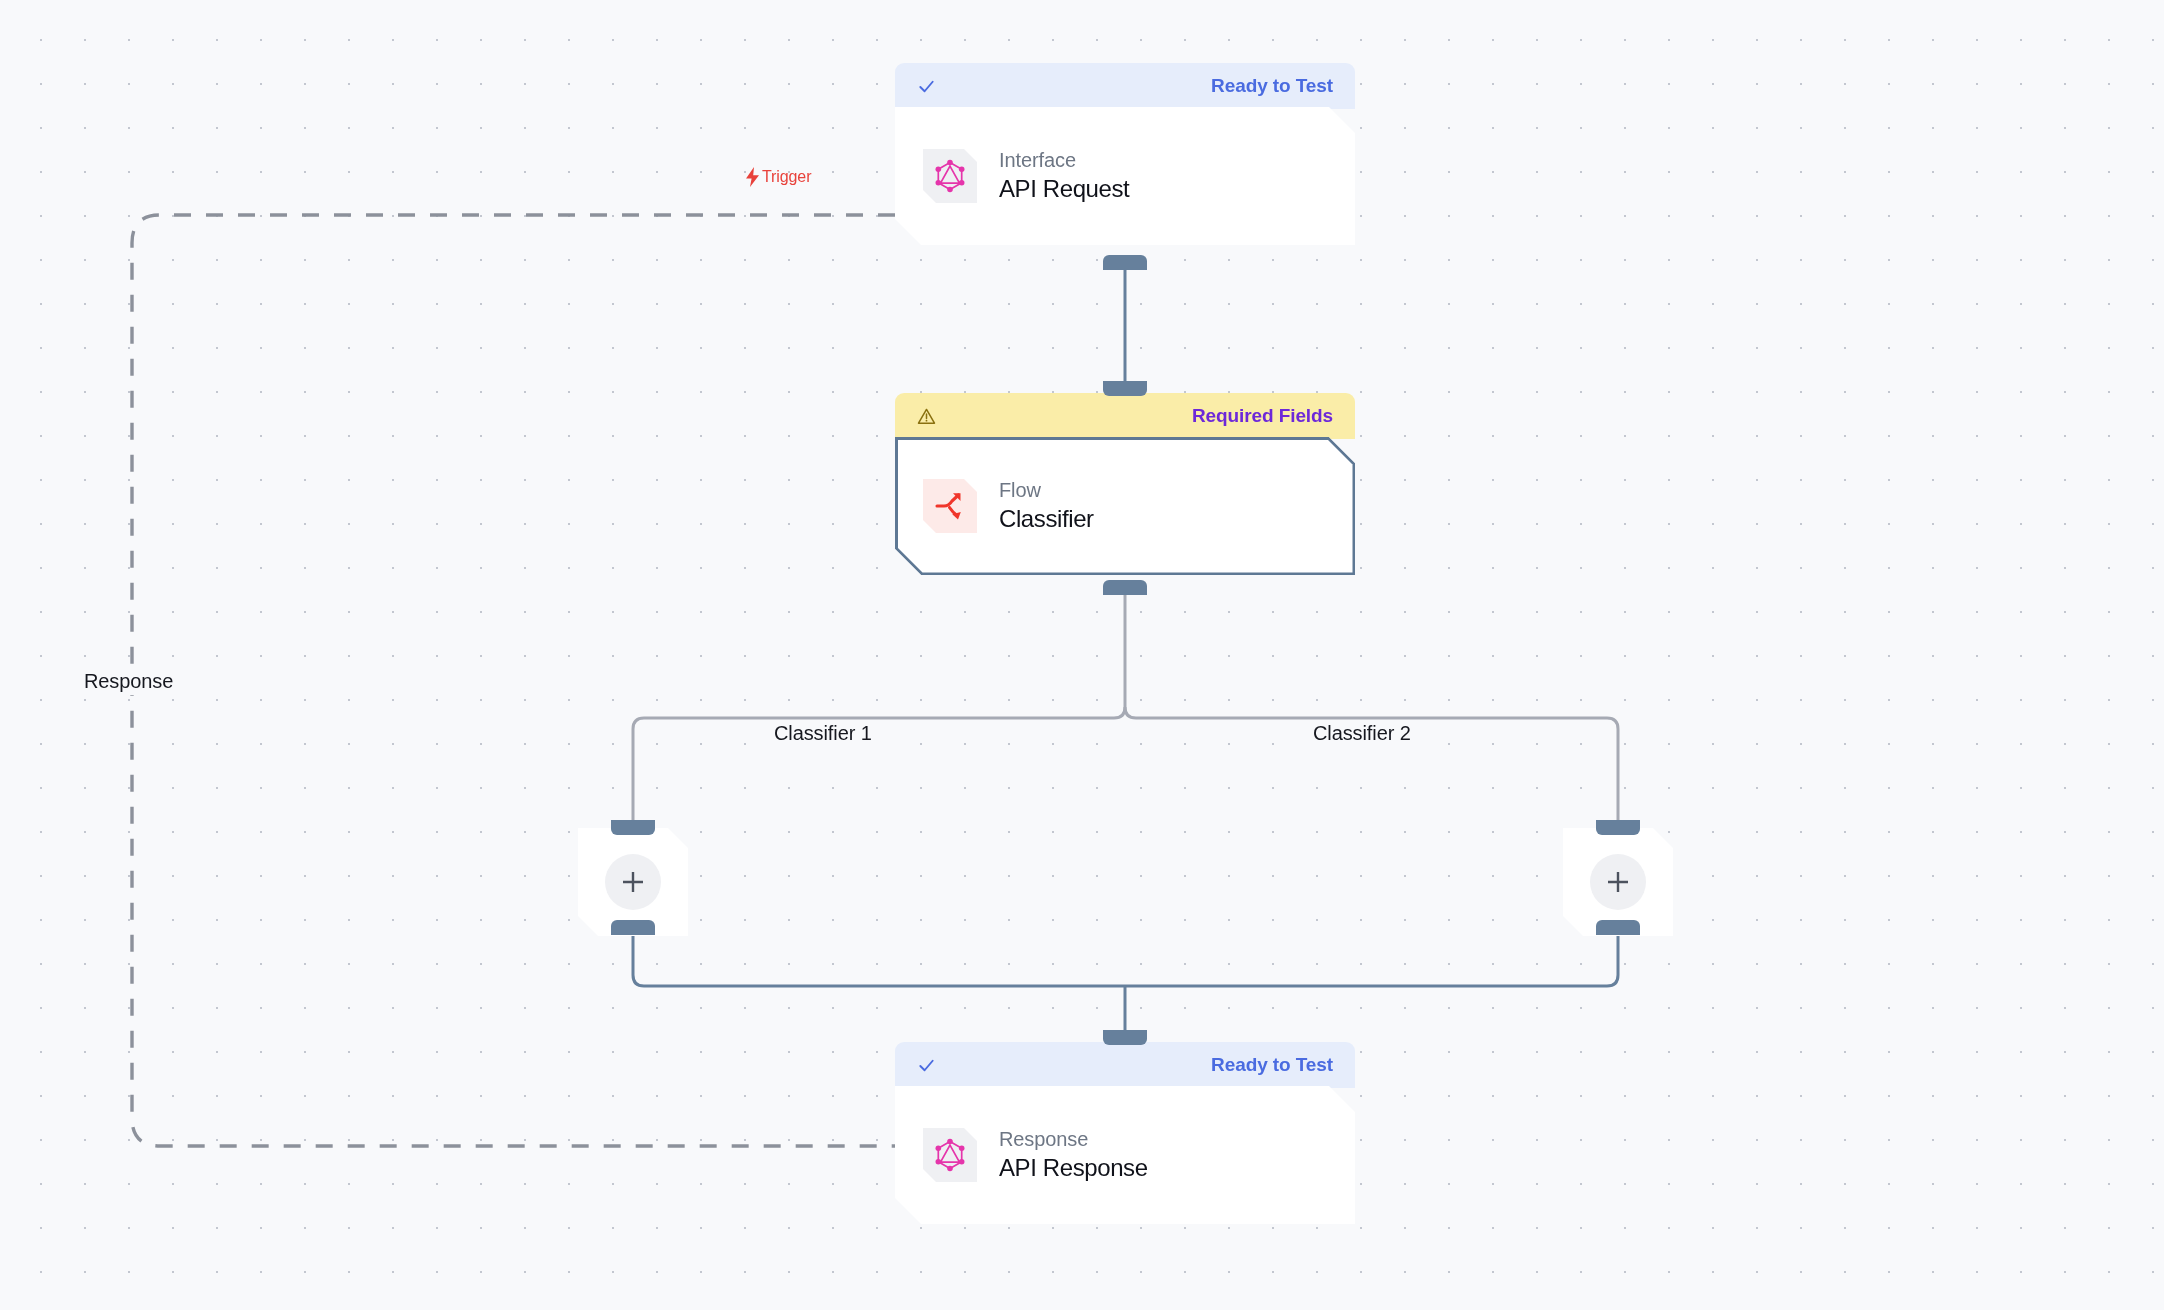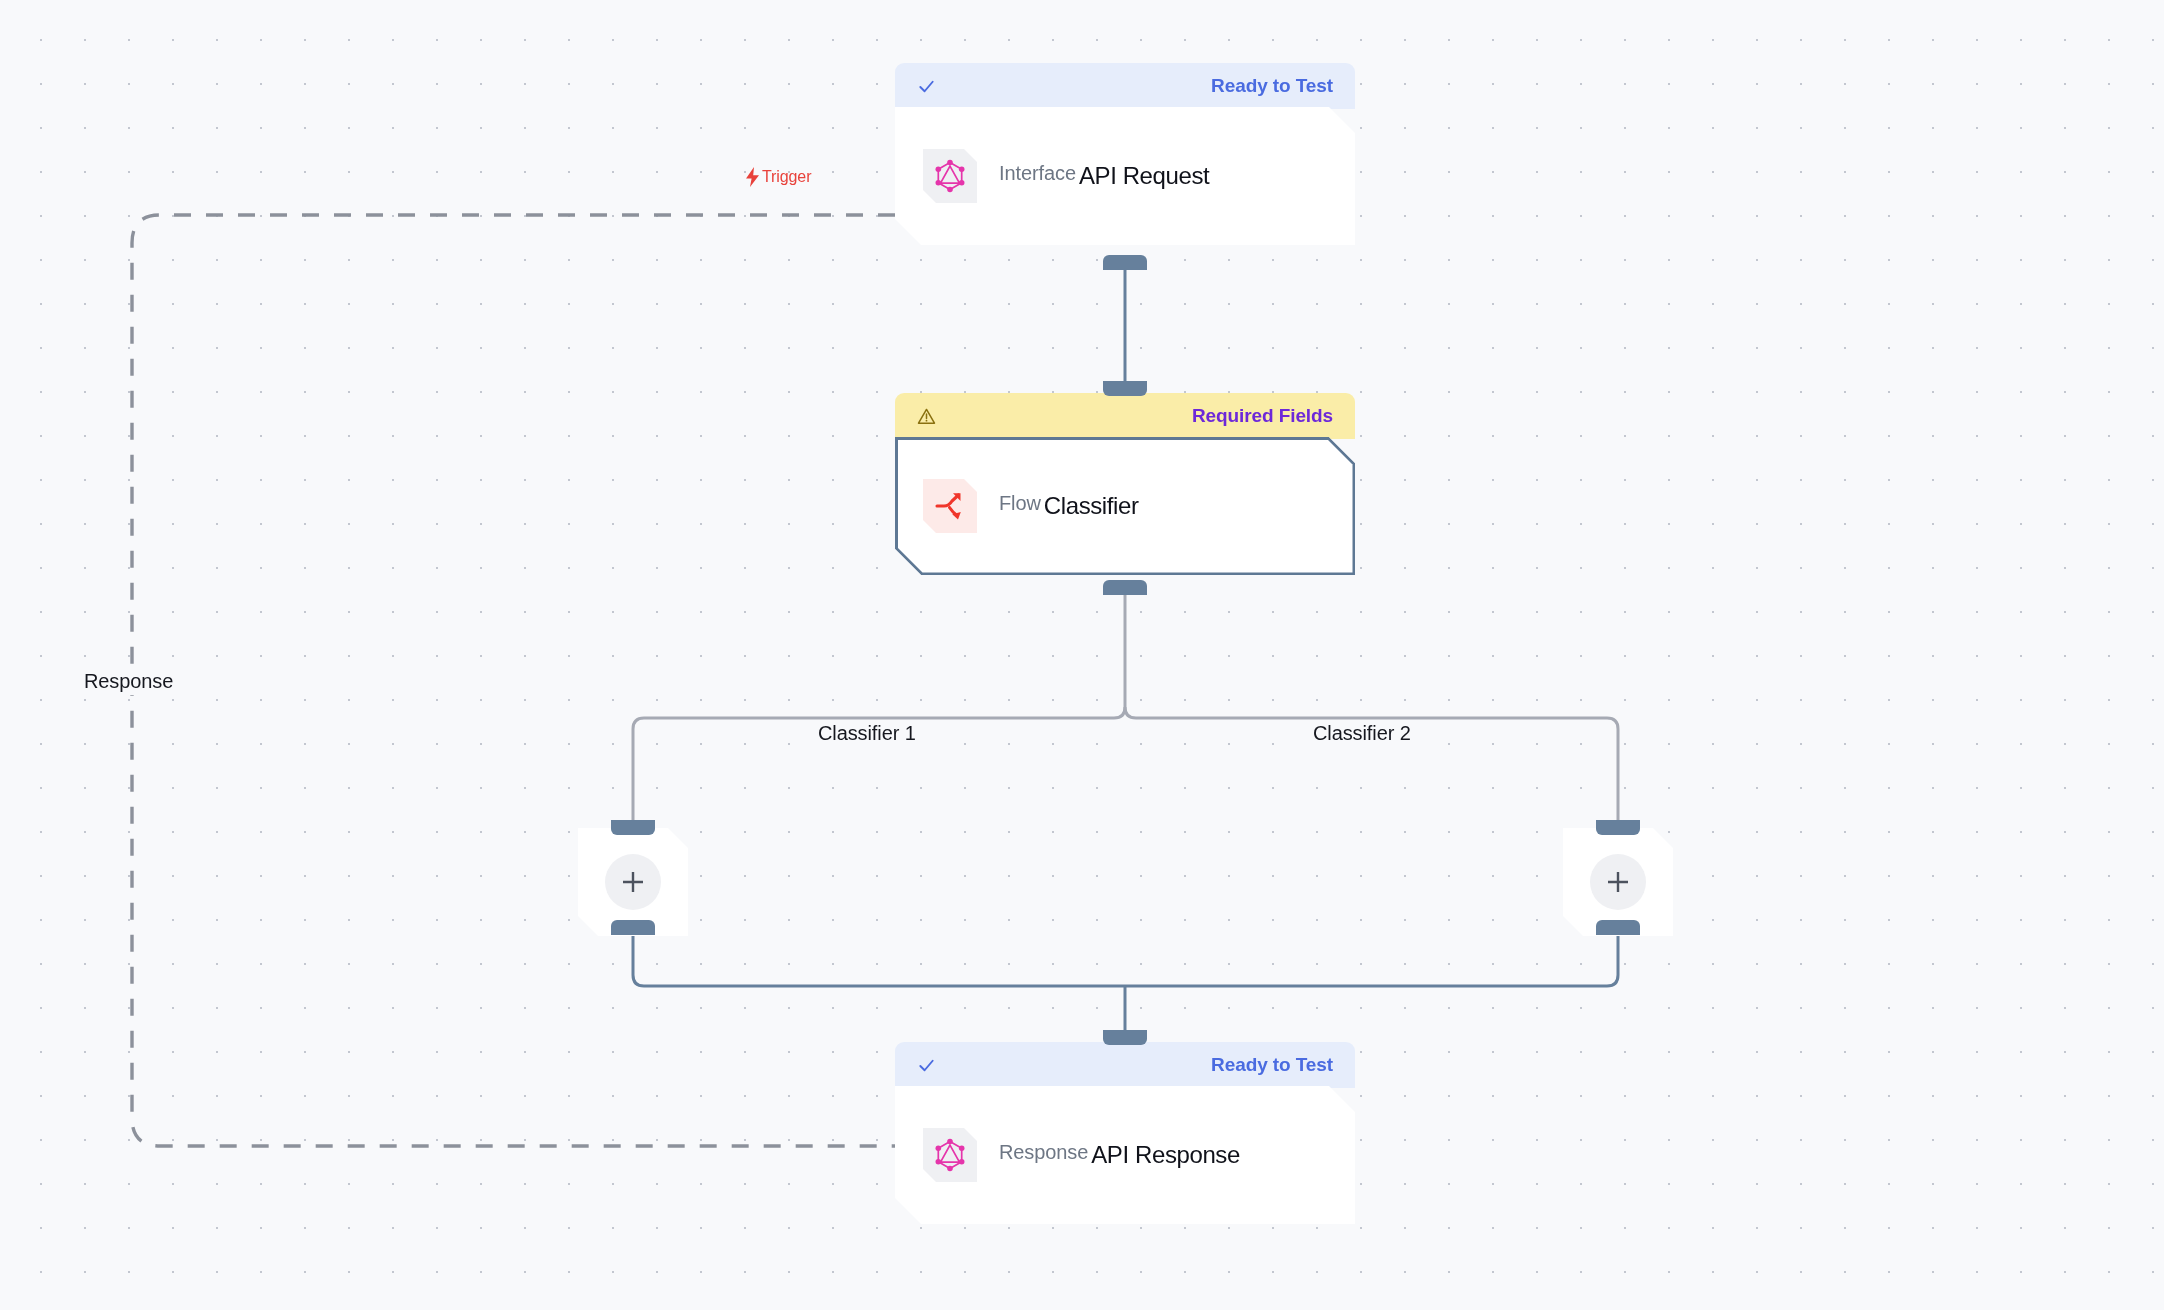--- a/index.html
+++ b/index.html
@@ -101,21 +101,21 @@
     height: 54px;
     flex: 0 0 54px;
     display: flex;
     align-items: center;
     justify-content: center;
     clip-path: polygon(0 0, calc(100% - 13px) 0, 100% 13px, 100% 100%, 13px 100%, 0 calc(100% - 13px));
   }
   .nicon.graphql { background: #EFF0F3; }
   .nicon.flow    { background: #FDEAE8; }
 
-  .ntext { display: flex; flex-direction: row; gap: 3px; justify-content: flex-end; }
+  .ntext { display: flex; flex-direction: column; gap: 3px; justify-content: flex-end; }
   .ncat {
     font-size: 20px;
     color: #6D7684;
     letter-spacing: -0.1px;
   }
   .nname {
     font-size: 24px;
     font-weight: normal;
     color: #10121A;
     letter-spacing: -0.4px;
@@ -206,21 +206,21 @@
         <path d="M10 1 L2 12.5 L7.6 12.5 L6 21 L15 9.2 L9.2 9.2 Z" fill="#E8423B"></path>
       </svg>
     </span>
     <span>Trigger</span>
   </div>
 
   <div class="edge-label response" style="left:76px; top:668px;">
     <span>Response</span>
   </div>
 
-  <div class="edge-label branch" style="left:808px; top:722px;">
+  <div class="edge-label branch" style="left:764px; top:722px;">
     <span>Classifier 1</span>
   </div>
   <div class="edge-label branch" style="left:1303px; top:722px;">
     <span>Classifier 2</span>
   </div>
 
   <div class="node" style="left:895px; top:63px; z-index:4;">
     <div class="badge ready">
       <span class="b-icon">
         <svg width="19" height="19" viewBox="0 0 20 20" aria-hidden="true">

